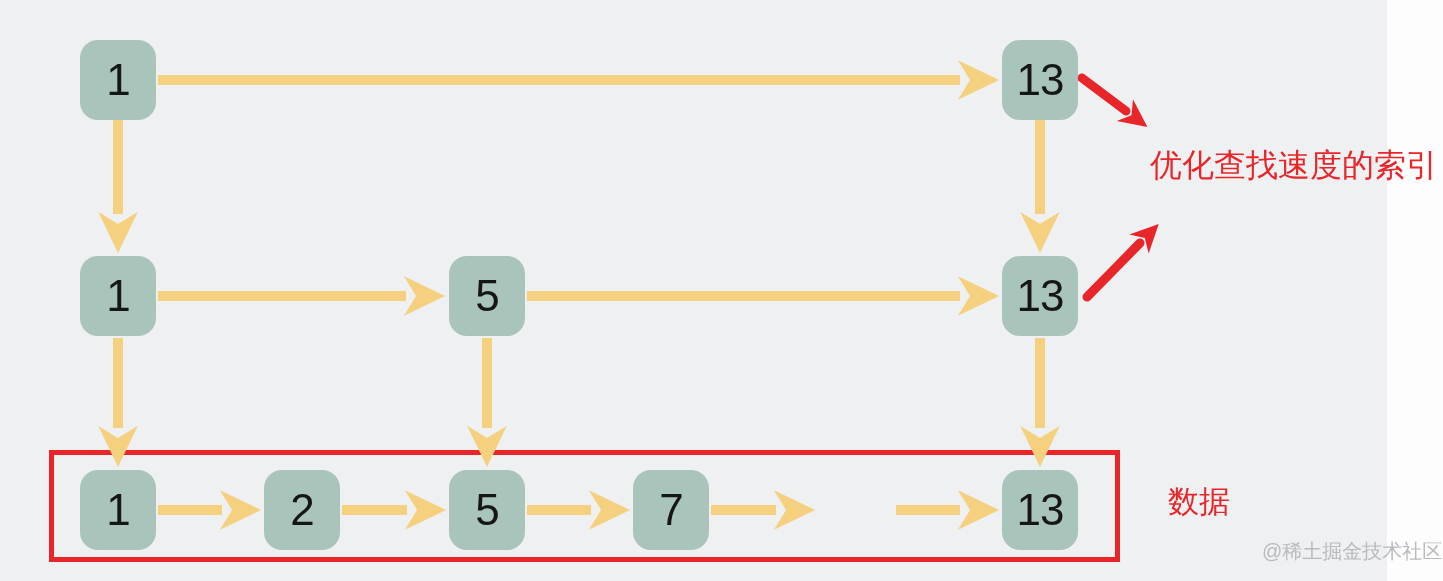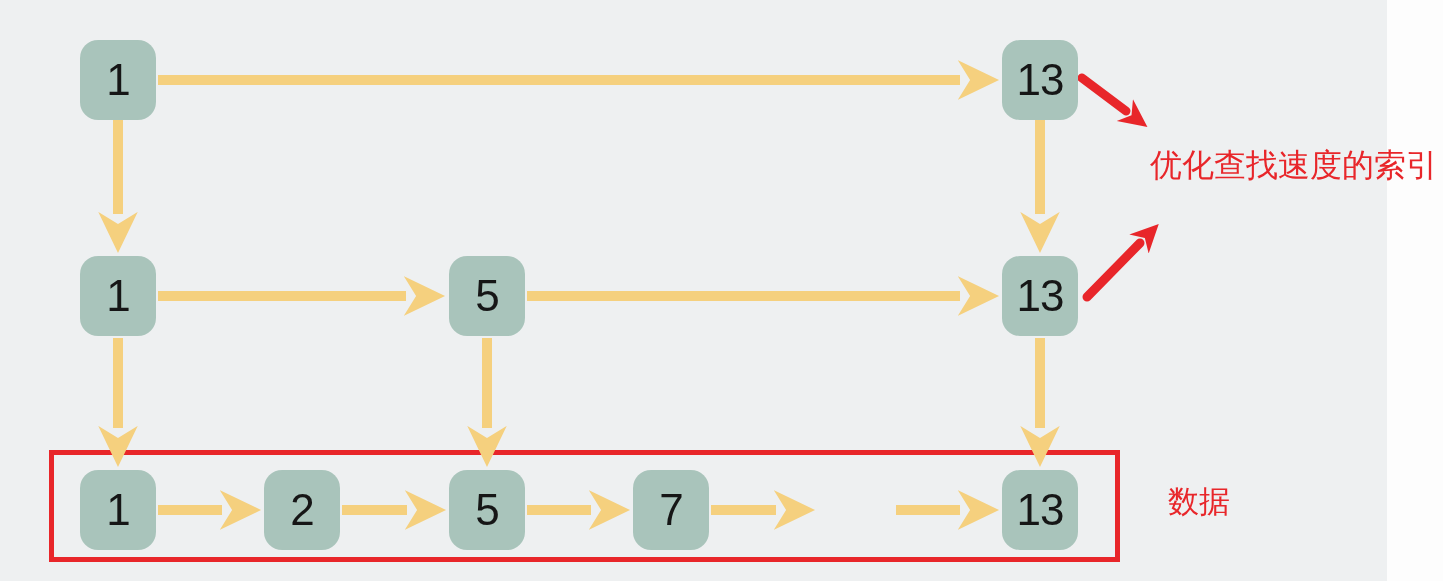--- a/index.html
+++ b/index.html
@@ -128,14 +128,15 @@
 
   <div class="node" style="left:80px; top:470px">1</div>
   <div class="node" style="left:264px; top:470px">2</div>
   <div class="node" style="left:449px; top:470px">5</div>
   <div class="node" style="left:633px; top:470px">7</div>
   <div class="node" style="left:1002px; top:470px">13</div>
 
   <div class="annotation index-label">优化查找速度的索引</div>
   <div class="annotation data-label">数据</div>
 
+  <div class="watermark">@稀土掘金技术社区</div>
 
 </div>
 
 </body></html>

